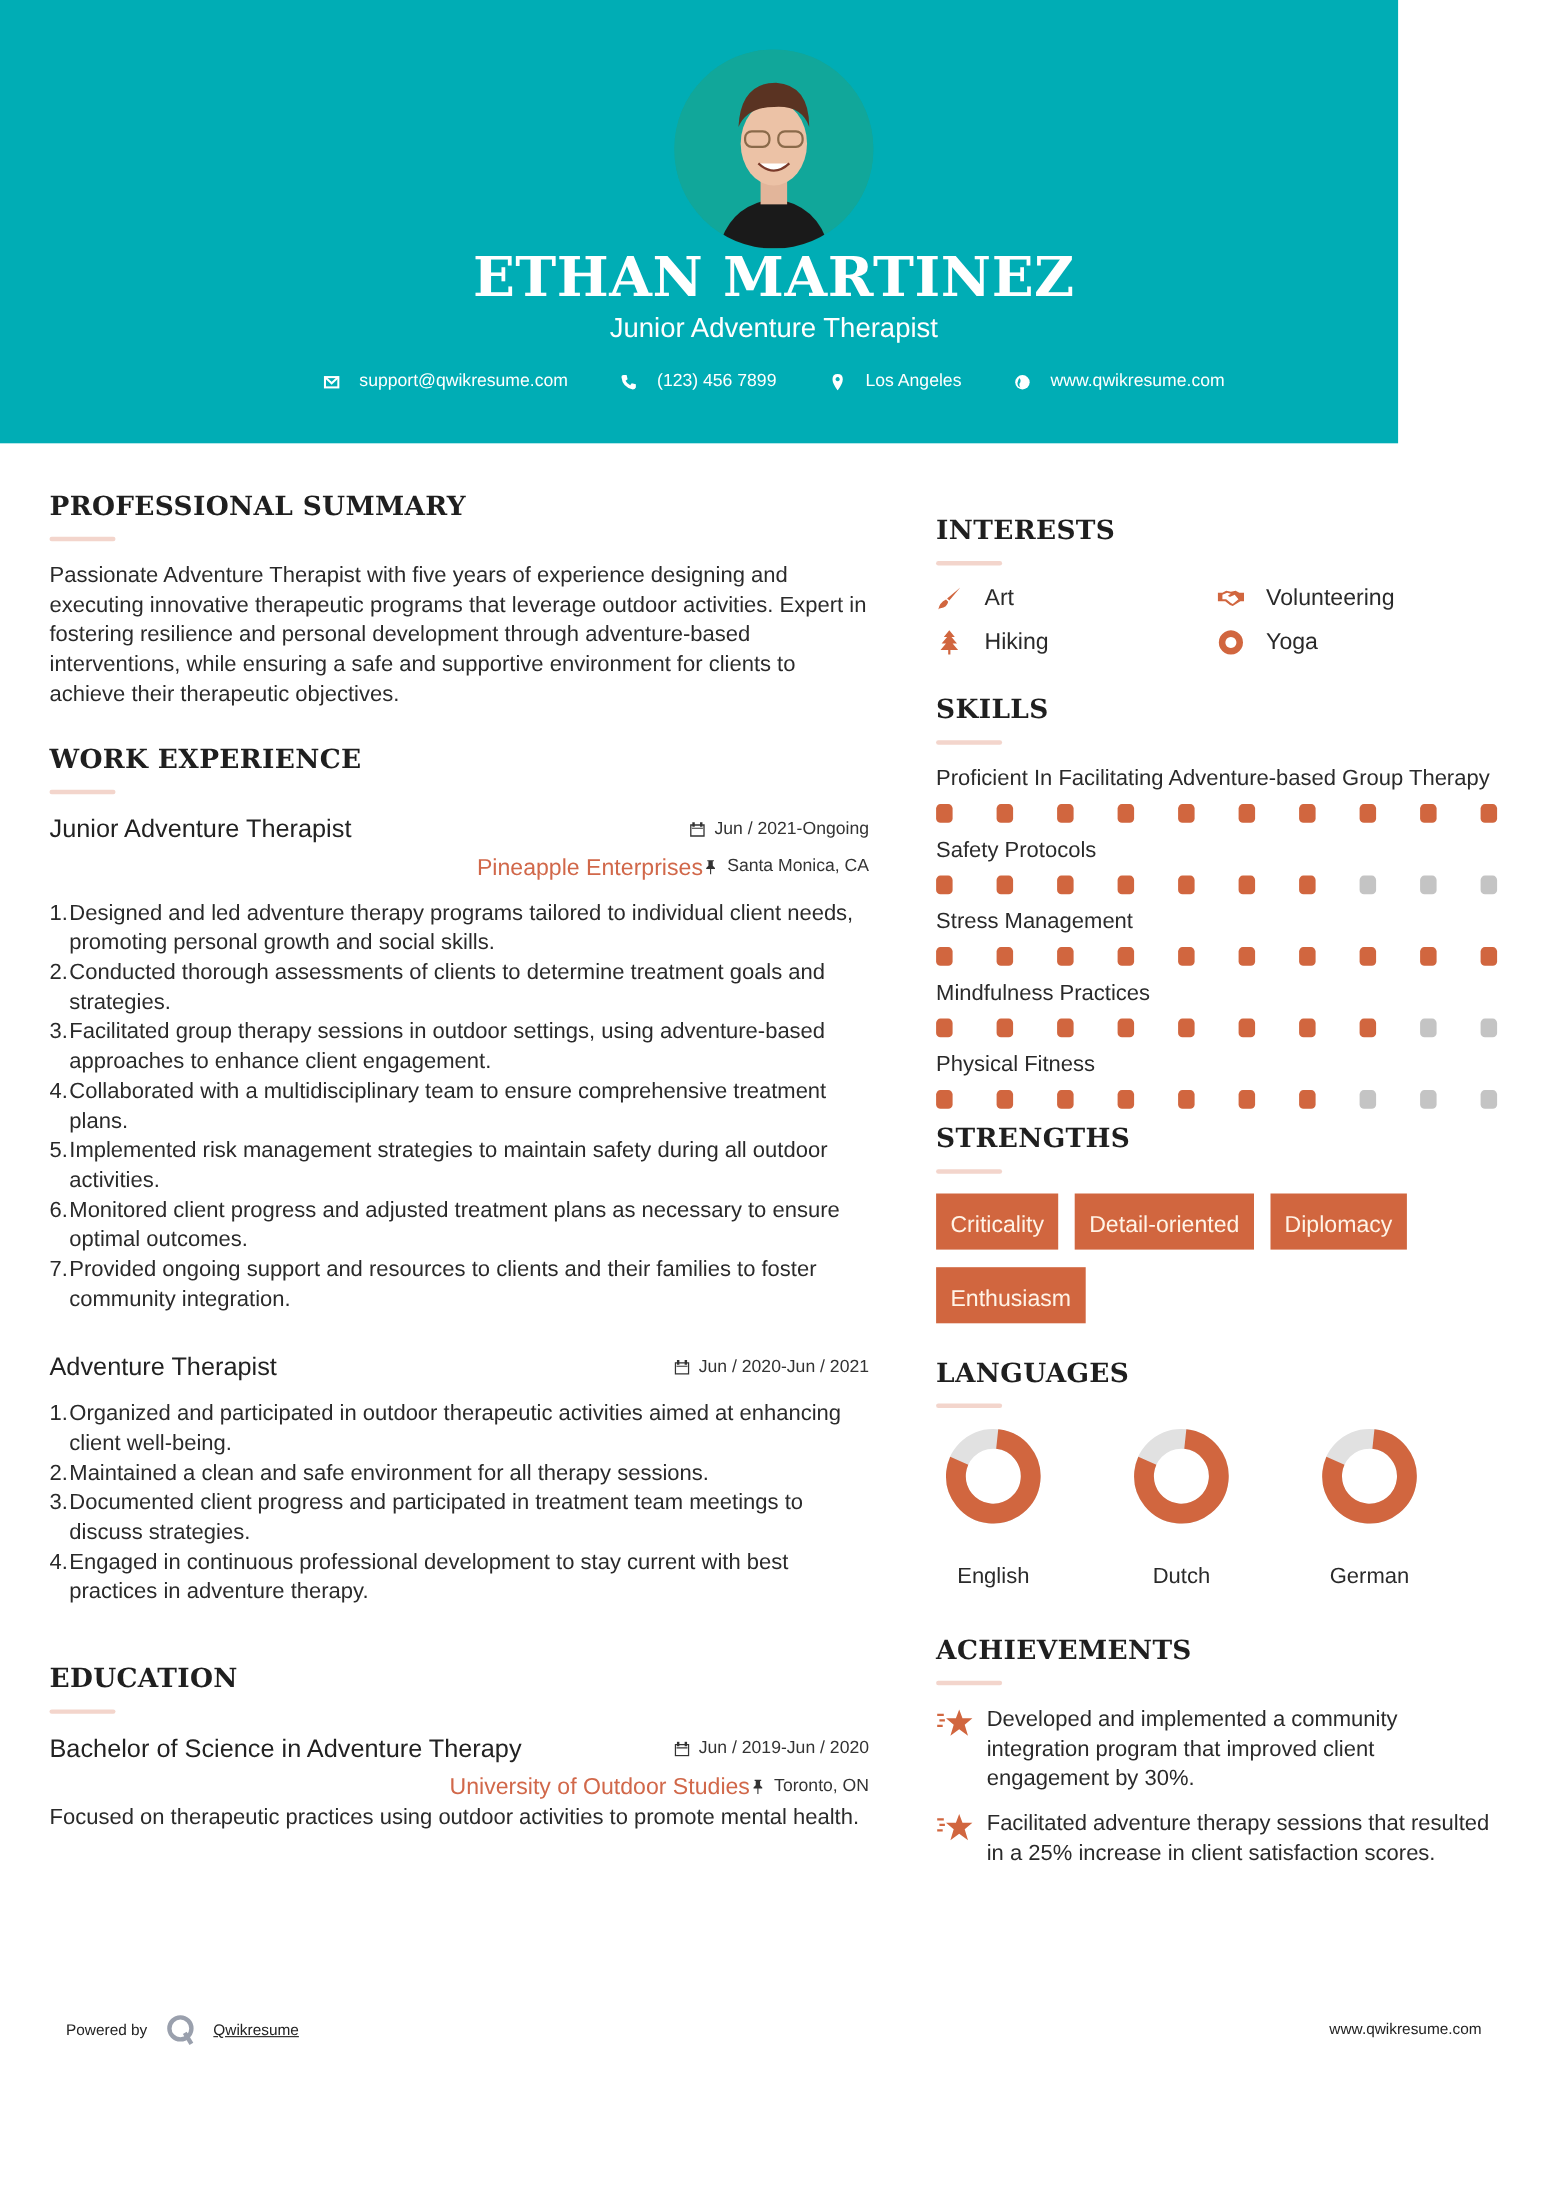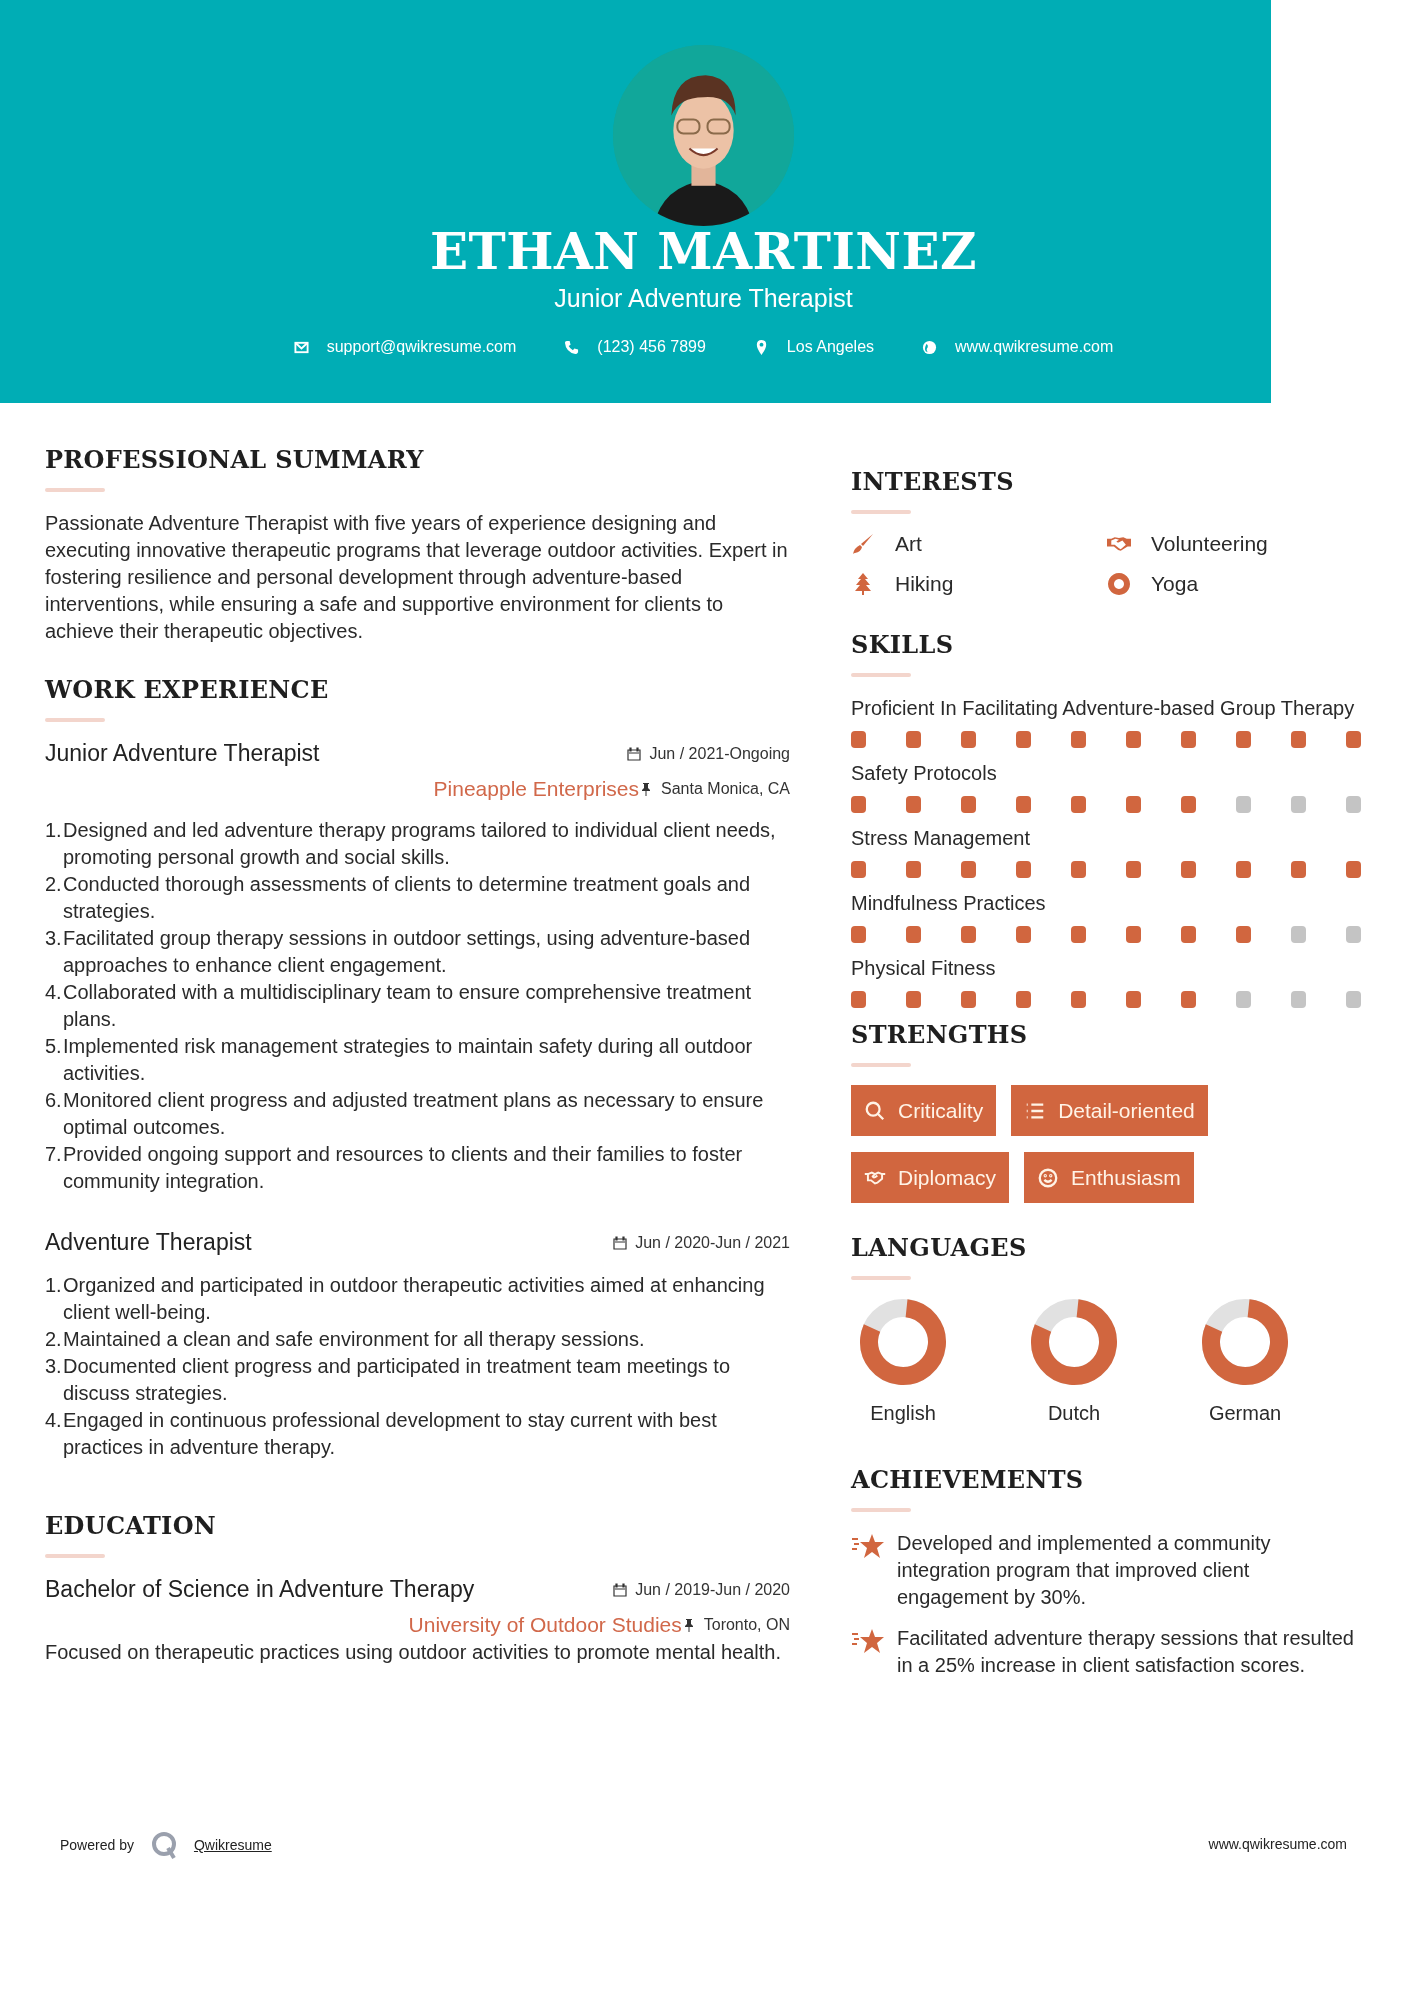--- a/index.html
+++ b/index.html
@@ -39,27 +39,27 @@
   .skill-name { font-size: 20px; line-height: 27px; color: #2a2a2a; }
   .dots { display: flex; gap: 40px; margin-top: 9px; margin-bottom: 12px; }
   .dot { width: 15px; height: 17px; border-radius: 4px; background: #d1663f; }
   .dot.off { background: #c4c4c4; }
 
   .interests { display: grid; grid-template-columns: 256px 256px; row-gap: 16px; margin-bottom: 34px; }
   .interest { display: flex; align-items: center; font-size: 21px; color: #2a2a2a; }
   .interest svg { width: 24px; height: 24px; margin-right: 20px; fill: #d1663f; }
 
   .strengths { display: flex; flex-wrap: wrap; gap: 16px 15px; margin-bottom: 30px; width: 460px; }
-  .badge { background: #d1663f; color: #fff3e6; font-size: 21px; padding: 17px 13px; height: 51px; display: flex; align-items: center; }
+  .badge { background: #d1663f; color: #fff3e6; font-size: 21px; padding: 17px 13px; height: 51px; display: flex; align-items: center; flex-direction: column; }
   .badge svg { width: 22px; height: 22px; margin-right: 12px; fill: none; stroke: #fff3e6; stroke-width: 2.5; }
 
   .langs { display: flex; margin-top: 10px; margin-bottom: 40px; }
   .lang { width: 171px; text-align: center; }
   .lang svg { width: 88px; height: 88px; display: block; margin: 0 auto 0 8px; }
-  .lang .lname { font-size: 20px; margin-top: 16px; color: #2a2a2a; width: 104px; text-align: center; }
+  .lang .lname { font-size: 20px; margin-top: 36px; color: #2a2a2a; width: 104px; text-align: center; }
 
   .ach { display: flex; margin-bottom: 14px; }
   .ach svg { width: 34px; height: 28px; flex-shrink: 0; margin-right: 12px; margin-top: 2px; }
   .ach .t { font-size: 20px; line-height: 27px; color: #2a2a2a; }
 
   .footer { position: absolute; left: 0; top: 1824px; width: 1407px; height: 40px; }
   .powered { position: absolute; left: 60px; top: 6px; display: flex; align-items: center; font-size: 14px; color: #222; }
   .powered svg { width: 30px; height: 30px; margin: 0 14px 0 16px; }
   .powered a { color: #222; text-decoration: underline; }
   .site { position: absolute; right: 60px; top: 12px; font-size: 14px; color: #222; }

